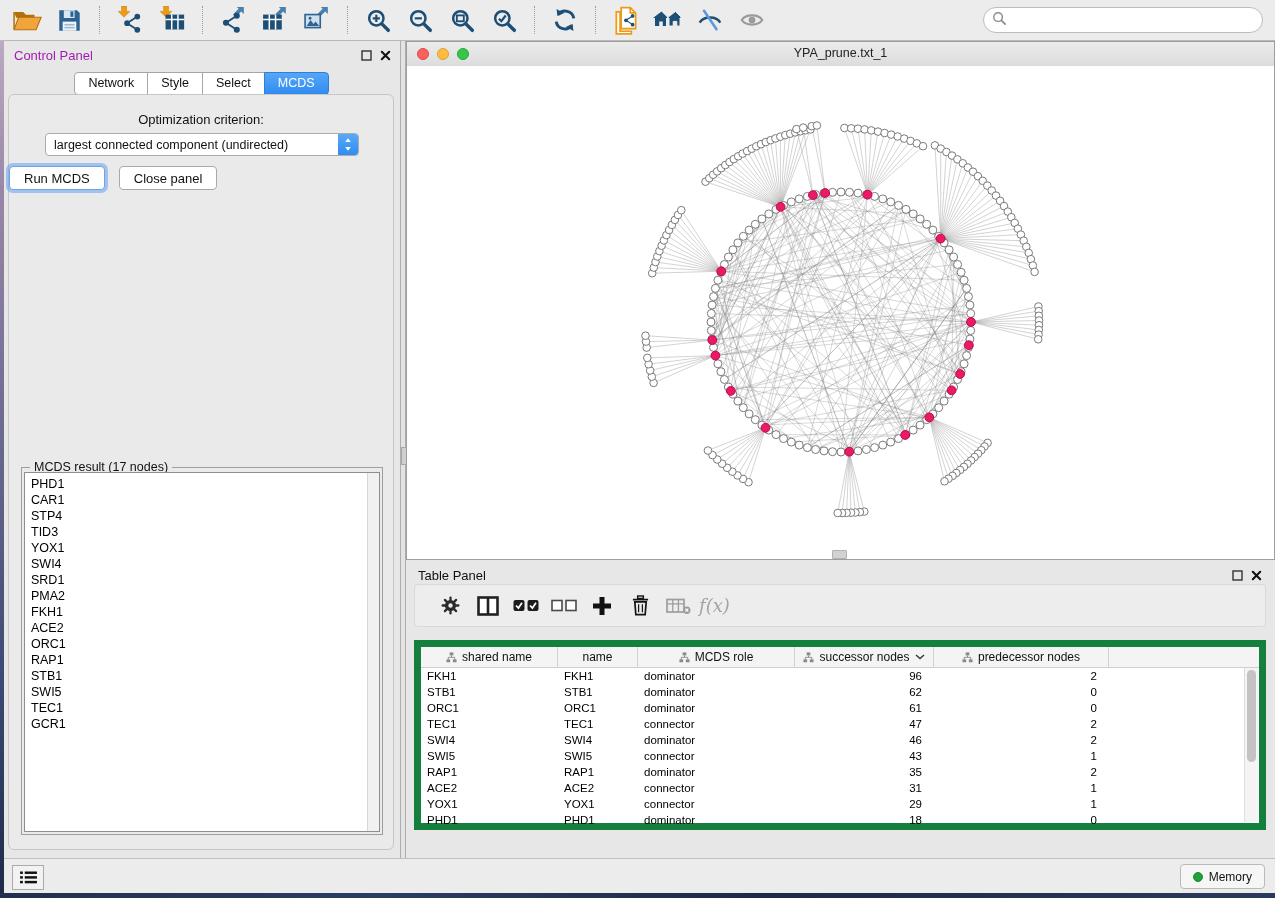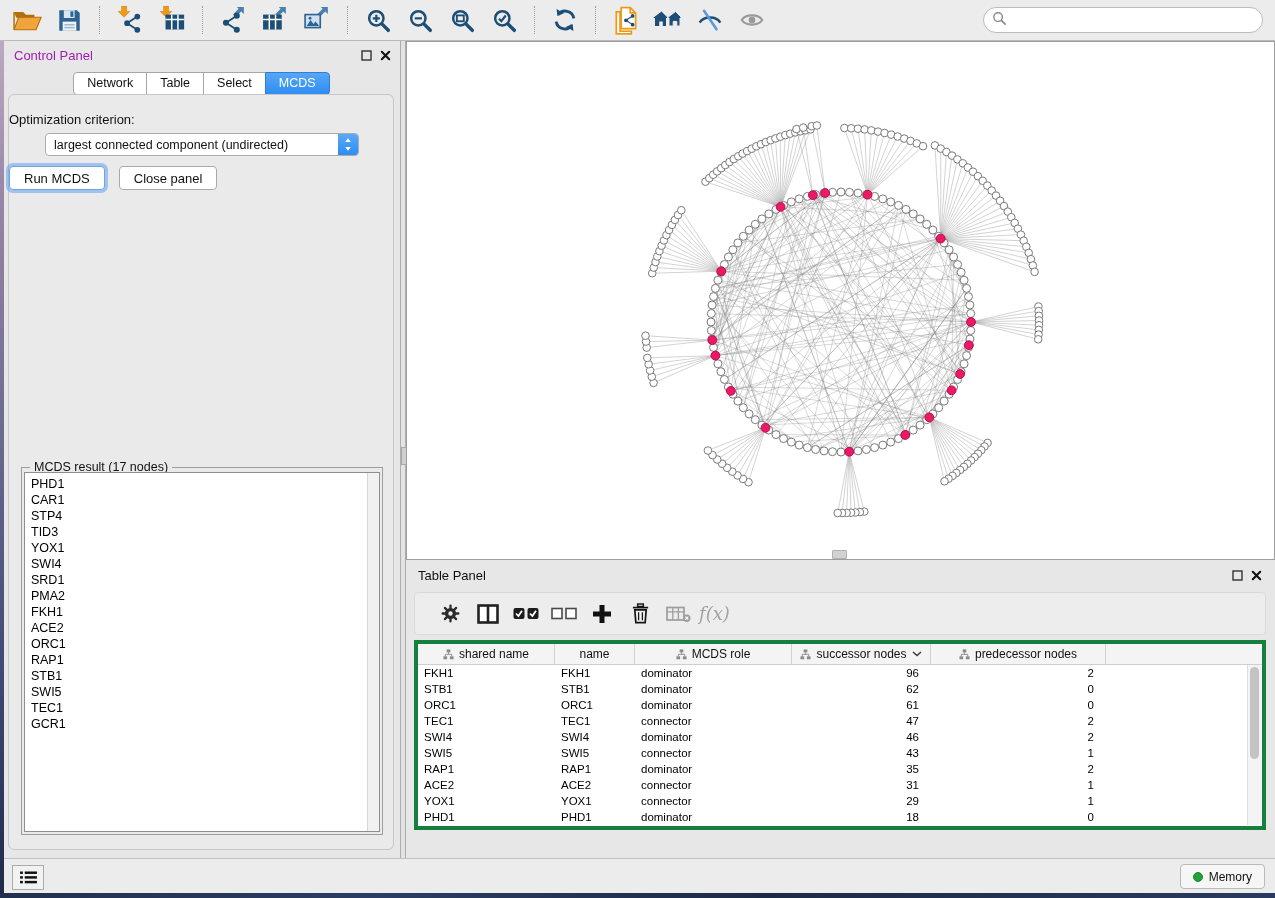--- a/index.html
+++ b/index.html
@@ -23,21 +23,21 @@
   .control-panel{position:absolute;left:4px;top:41px;width:396px;height:817px;background:#E7E7E7;box-sizing:border-box;}
   .cp-title{position:absolute;left:10px;top:7px;font-size:13px;color:#a21caf;}
   .panel-ctrl{position:absolute;top:8px;width:12px;height:12px;display:flex;align-items:center;justify-content:center;}
   .cp-tabs{position:absolute;left:0;top:31px;width:100%;display:flex;justify-content:center;}
   .seg-tab{font-size:12.5px;padding:3px 13px 4px;background:#fff;border:1px solid #a6a6a6;margin-left:-1px;color:#111;}
   .seg-tab:first-child{border-radius:4px 0 0 4px;}
   .seg-tab:last-child{border-radius:0 4px 4px 0;}
   .seg-tab.active{background:linear-gradient(#57a6f7,#2f8df2);border-color:#2d7fd8;color:#fff;text-align:right;}
   .cp-inner{position:absolute;left:4px;top:53px;width:386px;height:756px;background:#EAEAEA;
     border:1px solid #c7c7c7;border-radius:6px;box-sizing:border-box;}
-  .opt-label{position:absolute;left:0;top:17px;width:100%;font-size:13px;color:#111;}
+  .opt-label{position:absolute;left:0;top:17px;width:100%;text-align:center;font-size:13px;color:#111;}
   .cp-select{position:absolute;left:36px;top:38px;width:314px;height:23px;background:#fff;border:1px solid #ababab;
     border-radius:4px;box-sizing:border-box;display:flex;align-items:center;}
   .cp-select .val{flex:1;font-size:12.5px;padding-left:8px;color:#111;white-space:nowrap;overflow:hidden;}
   .cp-select .stepper{width:20px;height:21px;background:linear-gradient(#5aa8f8,#2f8df2);border-radius:0 3px 3px 0;
     display:flex;align-items:center;justify-content:center;}
   .cp-buttons{position:absolute;left:0;top:71px;width:100%;display:flex;gap:14px;}
   .mac-btn{font-size:13px;background:#fff;border:1px solid #a9a9a9;border-radius:4px;height:22px;padding:0 14px;
     display:flex;align-items:center;color:#111;}
   .mac-btn.focused{box-shadow:0 0 0 3px rgba(100,160,240,.55);border-color:#6fa3e0;}
   .fieldset{position:absolute;left:12px;top:372px;width:362px;height:368px;border:1px solid #9e9e9e;box-sizing:border-box;}
@@ -58,24 +58,24 @@
     border-bottom:1px solid #b5b5b5;}
   .tl{position:absolute;top:6px;width:12px;height:12px;border-radius:50%;}
   .tl.red{left:10px;background:#fc605c;border:1px solid #d94c48;box-sizing:border-box;}
   .tl.yel{left:30px;background:#fdbc40;border:1px solid #dfa133;box-sizing:border-box;}
   .tl.grn{left:50px;background:#34c749;border:1px solid #27a838;box-sizing:border-box;}
   .nw-title{position:absolute;left:0;right:0;top:4px;text-align:center;font-size:12.5px;color:#222;}
   .nw-canvas{position:absolute;left:0;top:24px;right:0;bottom:0;background:#fff;overflow:hidden;}
   
   .table-panel{position:absolute;left:406px;top:560px;width:869px;height:298px;background:#E7E7E7;box-sizing:border-box;}
   .tp-title{position:absolute;left:12px;top:8px;font-size:13px;color:#111;}
-  .tp-toolbar{position:absolute;left:8px;top:32px;right:9px;height:43px;background:#EDEDED;
+  .tp-toolbar{position:absolute;left:8px;top:24px;right:9px;height:43px;background:#EDEDED;
     border:1px solid #d9d9d9;border-radius:4px;display:flex;align-items:center;padding-left:16px;gap:0;box-sizing:border-box;}
   .tp-tbtn{width:38px;height:30px;display:flex;align-items:center;justify-content:center;}
-  .tp-table{position:absolute;left:8px;top:80px;right:9px;height:190px;background:#fff;border:4px solid #15803d;box-sizing:border-box;}
+  .tp-table{position:absolute;left:8px;top:80px;right:9px;height:190px;background:#fff;border:7px solid #15803d;box-sizing:border-box;}
   .thead{display:flex;height:20px;background:#f4f4f4;border-bottom:1px solid #cfcfcf;}
   .th{display:flex;align-items:center;justify-content:center;gap:5px;font-size:12px;color:#111;
     border-right:1px solid #d2d2d2;box-sizing:border-box;}
   .th:last-child{border-right:none;}
   .trow{display:flex;height:16px;align-items:center;}
   .td{font-size:11.5px;color:#000;box-sizing:border-box;white-space:nowrap;overflow:hidden;}
   .td.num{text-align:right;}
   .tscroll{position:absolute;right:1px;top:21px;bottom:1px;width:13px;background:#f4f4f4;border-left:1px solid #dedede;}
   .tscroll .thumb{position:absolute;left:1.5px;top:2px;width:9px;height:92px;background:#c3c3c3;border-radius:5px;}
   .tp-tabs{position:absolute;left:0;top:273px;width:100%;display:flex;justify-content:center;}
@@ -265,21 +265,21 @@
           <rect x="1" y="1" width="9" height="9" fill="none" stroke="#333" stroke-width="1.4"></rect>
         </svg>
       </div>
     <div class="panel-ctrl" style="right:9px" id="cp-close">
         <svg viewBox="0 0 11 11" width="11" height="11">
           <path d="M1.8 1.8 9.2 9.2M9.2 1.8 1.8 9.2" stroke="#111" stroke-width="2.1" stroke-linecap="round"></path>
         </svg>
       </div>
     <div class="cp-tabs" id="cp-tabs">
         <div class="seg-tab">Network</div>
-        <div class="seg-tab">Table</div>
+        <div class="seg-tab">Style</div>
         <div class="seg-tab">Select</div>
         <div class="seg-tab active">MCDS</div>
       </div>
     <div class="cp-inner">
       <div class="opt-label">Optimization criterion:</div>
       <div class="cp-select">
         <span class="val">largest connected component (undirected)</span>
         <span class="stepper" id="sel-step">
             <svg viewBox="0 0 8 15" width="8" height="15">
               <path d="M4 1.2 6.8 5H1.2z" fill="#fff"></path>
@@ -316,20 +316,26 @@
         </div>
       </div>
     </div>
   </div>
 
   <div class="v-split">
       <div class="grip"></div>
     </div>
 
   <div class="network-panel">
+    <div class="nw-titlebar">
+      <div class="tl red"></div>
+      <div class="tl yel"></div>
+      <div class="tl grn"></div>
+      <div class="nw-title">YPA_prune.txt_1</div>
+    </div>
     <div class="nw-canvas">
       <svg id="net-svg" width="867" height="493">
           <g stroke="#7e7e7e" stroke-width="0.9" stroke-opacity="0.33">
             <line x1="564.0" y1="256.0" x2="563.7" y2="264.5"></line>
             <line x1="564.0" y1="256.0" x2="557.1" y2="297.8"></line>
             <line x1="564.0" y1="256.0" x2="561.5" y2="230.6"></line>
             <line x1="564.0" y1="256.0" x2="392.2" y2="132.9"></line>
             <line x1="564.0" y1="256.0" x2="305.1" y2="239.0"></line>
             <line x1="564.0" y1="256.0" x2="330.9" y2="335.1"></line>
             <line x1="564.0" y1="256.0" x2="308.4" y2="289.6"></line>

